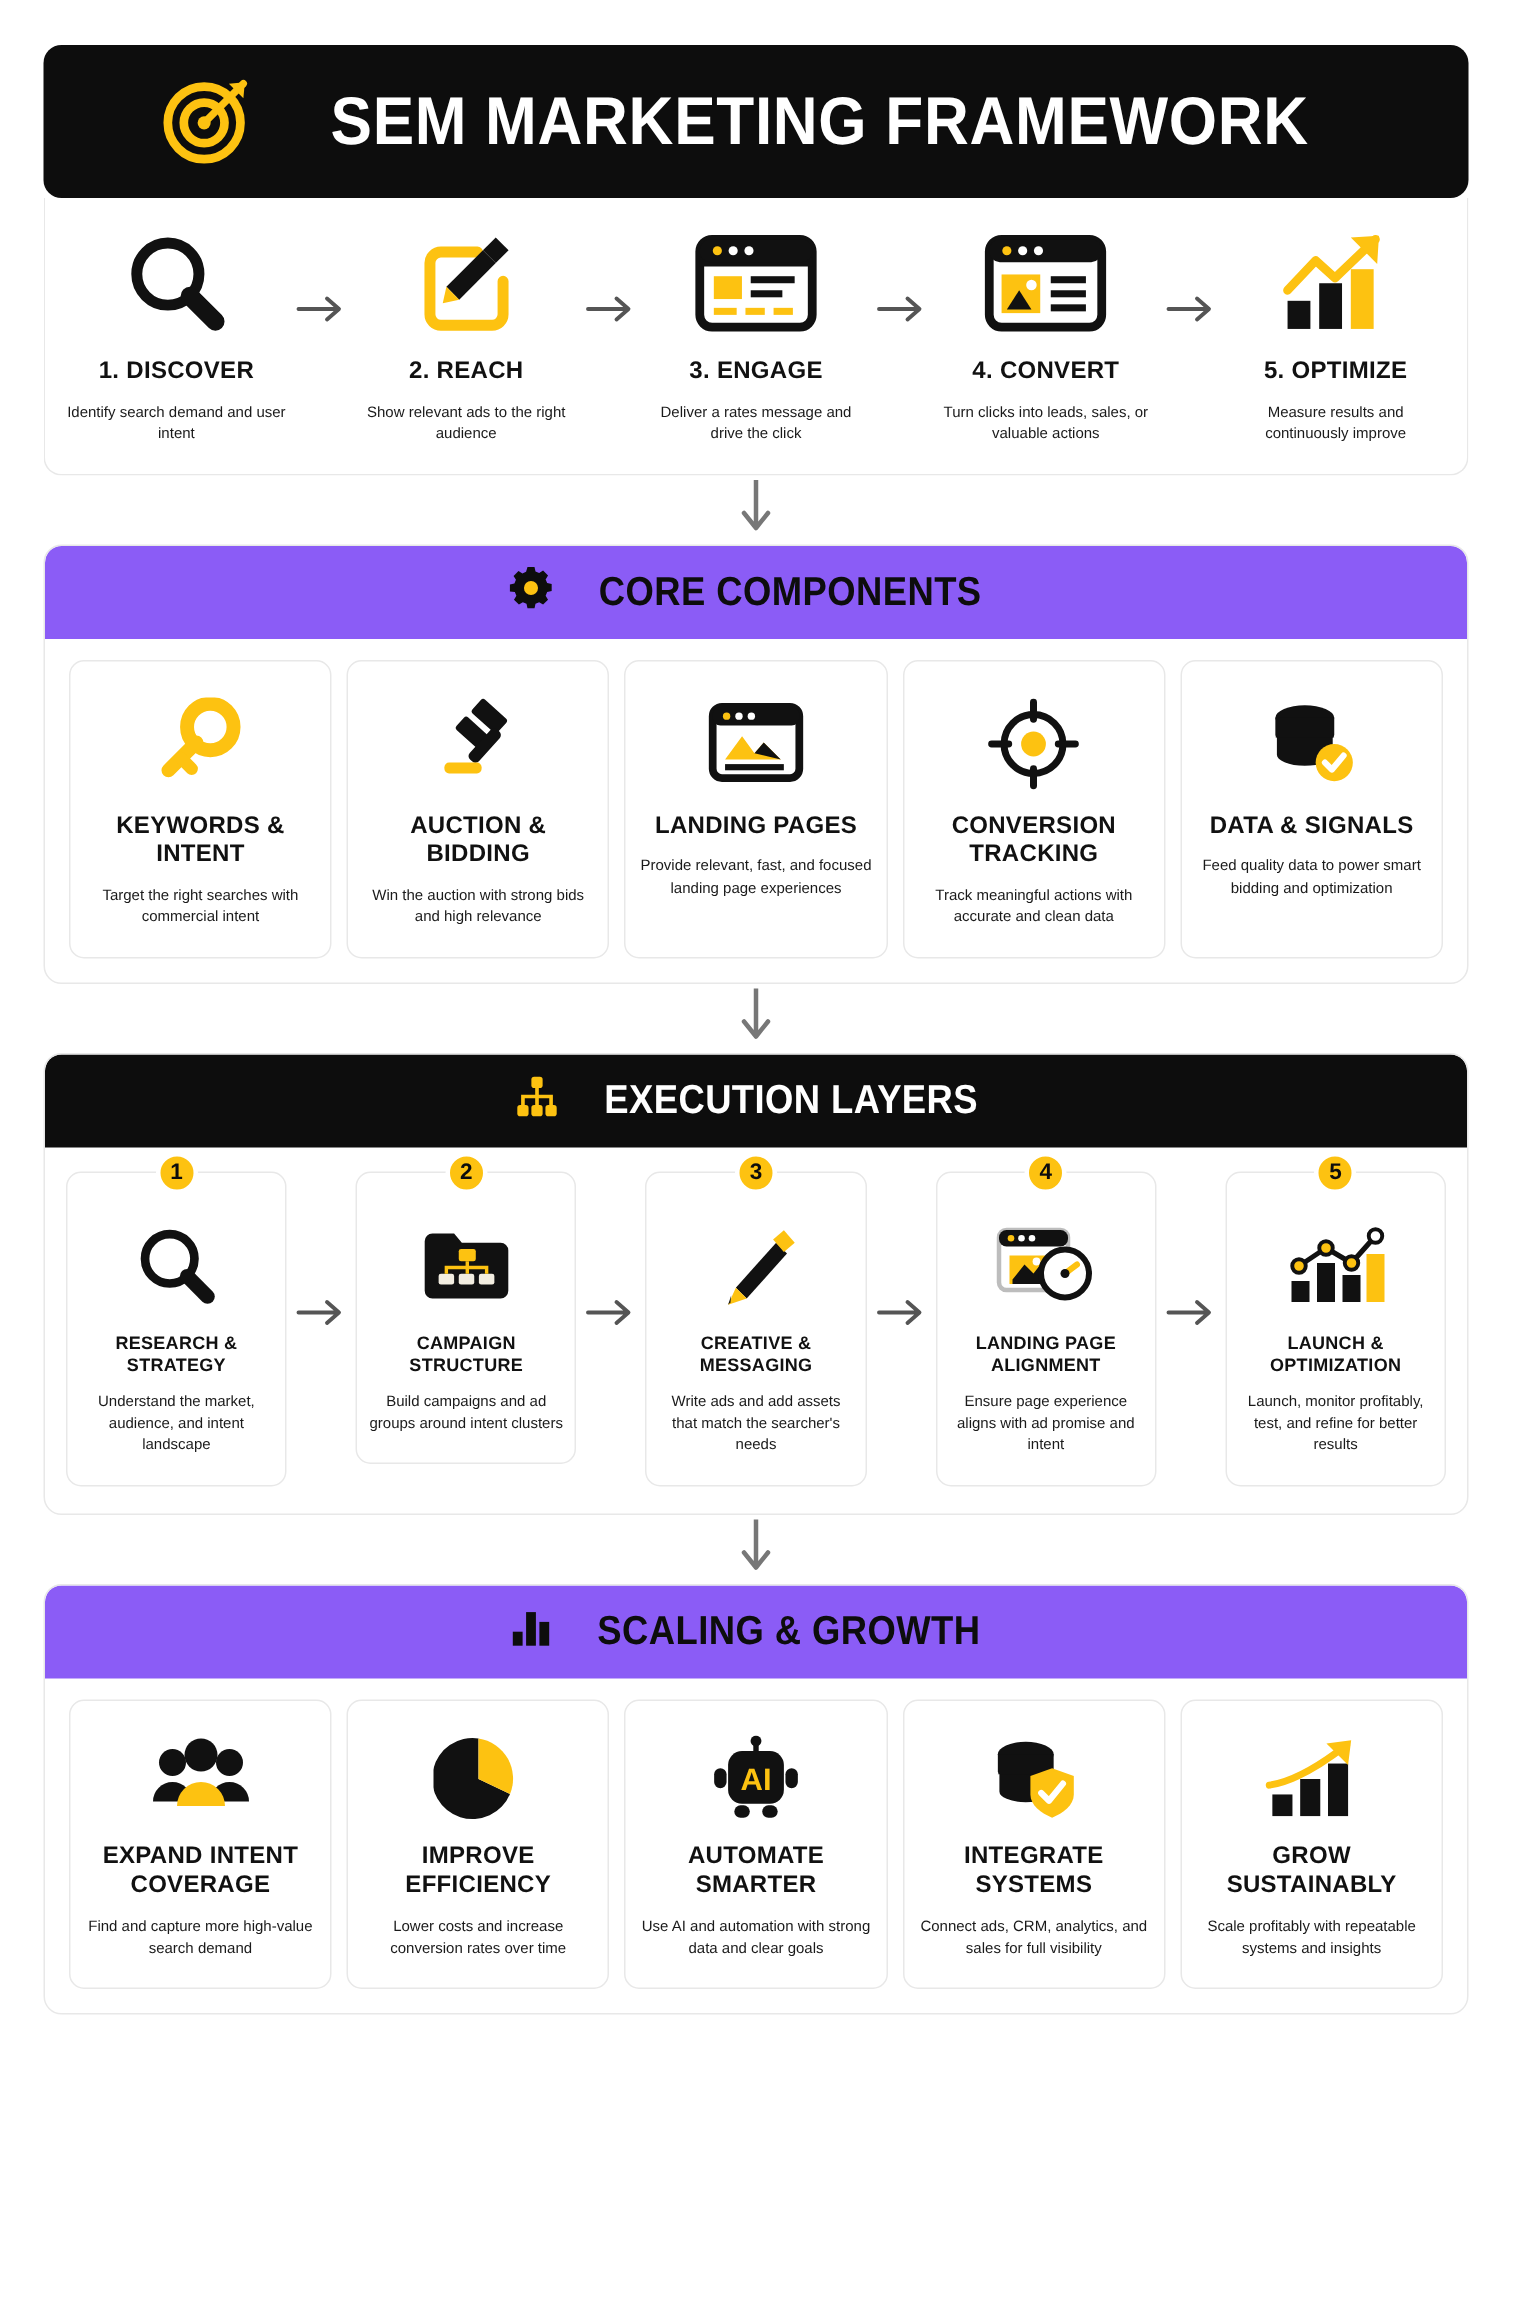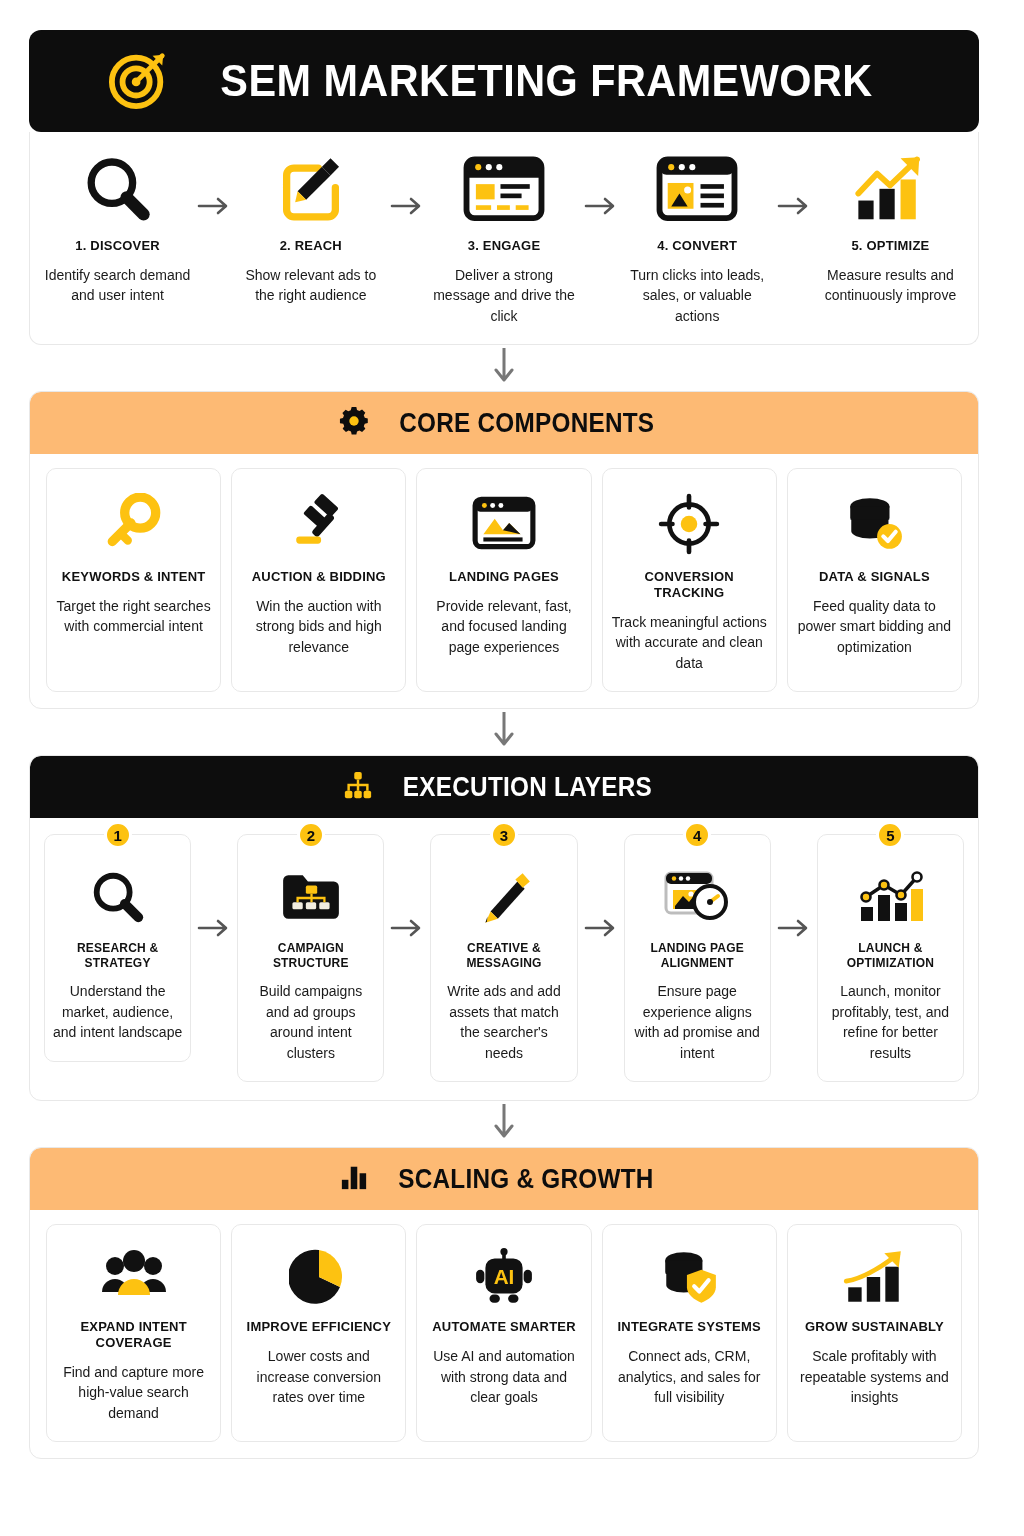--- a/index.html
+++ b/index.html
@@ -36,21 +36,21 @@
     overflow: hidden;
   }
   .section.top-section { border-top-left-radius: 0; border-top-right-radius: 0; border-top: none; }
 
   .band {
     height: 62px;
     display: flex; align-items: center; justify-content: center; gap: 16px;
     border-radius: 11px 11px 0 0;
   }
   .band.dark { background: #0d0d0d; }
-  .band.yellow { background: #fdba74; }
+  .band.yellow { background: #8b5cf6; }
   .band-title {
     font-size: 27px; font-weight: bold; letter-spacing: 0.3px;
     transform: scaleX(0.9);
     white-space: nowrap;
   }
   .band.dark .band-title { color: #ffffff; }
   .band.yellow .band-title { color: #0d0d0d; }
 
   
   .cards { display: flex; padding: 14px 16px 16px 16px; gap: 10px; align-items: stretch; }
@@ -64,25 +64,25 @@
     padding: 16px 8px 18px 8px;
     display: flex; flex-direction: column; align-items: center;
     text-align: center;
     position: relative;
   }
 
   .icon-wrap { height: 78px; display: flex; align-items: center; justify-content: center; margin-bottom: 6px; }
   .icon-wrap.sm { height: 72px; }
 
   .card-title {
-    font-size: 13px; font-weight: bold; color: #111;
+    font-size: 16px; font-weight: bold; color: #111;
     line-height: 1.22; letter-spacing: 0.2px; margin-bottom: 11px;
   }
   .card-title.step { font-size: 12px; }
-  .card-desc { font-size: 14px; color: #1a1a1a; line-height: 1.46; }
+  .card-desc { font-size: 10px; color: #1a1a1a; line-height: 1.46; }
 
   .arrow-sep {
     width: 46px; display: flex; align-items: flex-start; justify-content: center;
     padding-top: 48px; flex: 0 0 46px;
   }
   .arrow-sep.exec { padding-top: 84px; }
 
   
   .step-col { flex: 1 1 0; display: flex; flex-direction: column; align-items: center; text-align: center; }
   .step-col .icon-wrap { height: 84px; }
@@ -171,21 +171,21 @@
               <circle cx="31" cy="10.5" r="2.6" fill="#fff"></circle>
             <rect x="11" y="25" width="16" height="13" fill="#FDC211"></rect>
             <rect x="32" y="25" width="25" height="4" fill="#111"></rect>
             <rect x="32" y="33" width="18" height="4" fill="#111"></rect>
             <rect x="11" y="43" width="13" height="4" fill="#FDC211"></rect>
             <rect x="29" y="43" width="11" height="4" fill="#FDC211"></rect>
             <rect x="45" y="43" width="11" height="4" fill="#FDC211"></rect>
           </svg>
         </div>
         <div class="card-title">3. ENGAGE</div>
-        <div class="card-desc">Deliver a strong message and drive the click</div>
+        <div class="card-desc">Deliver a rates message and drive the click</div>
       </div>
 
       <div class="arrow-sep">
         <svg width="34" height="20" viewBox="0 0 34 20">
             <path d="M2 10 H28 M21 3 L29 10 L21 17" stroke="#555" stroke-width="2.6" fill="none" stroke-linecap="round" stroke-linejoin="round"></path>
           </svg>
       </div>
 
       <div class="step-col">
         <div class="icon-wrap">

